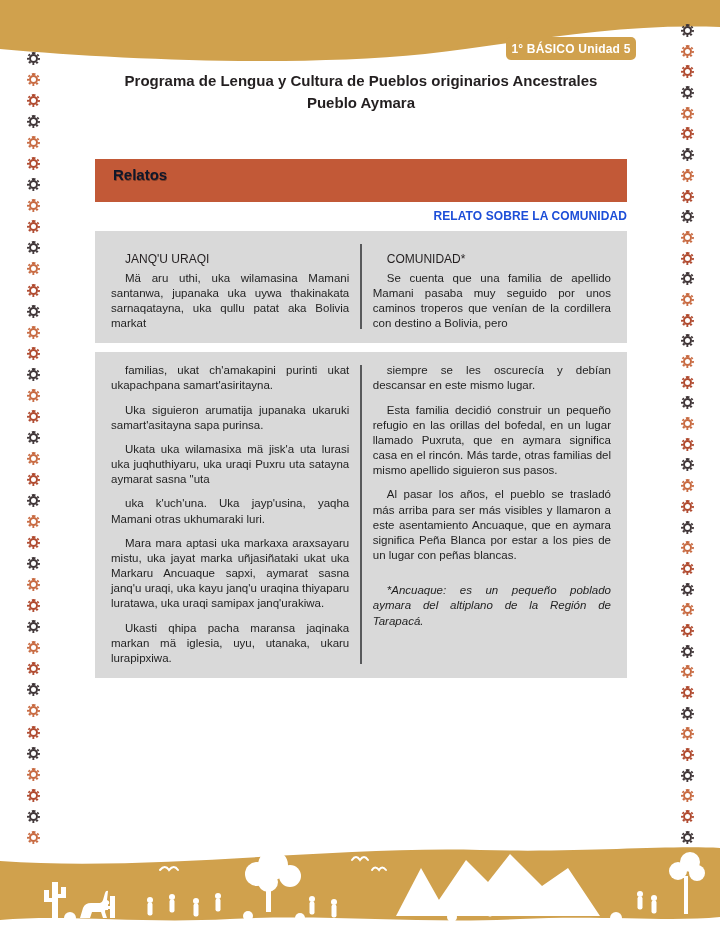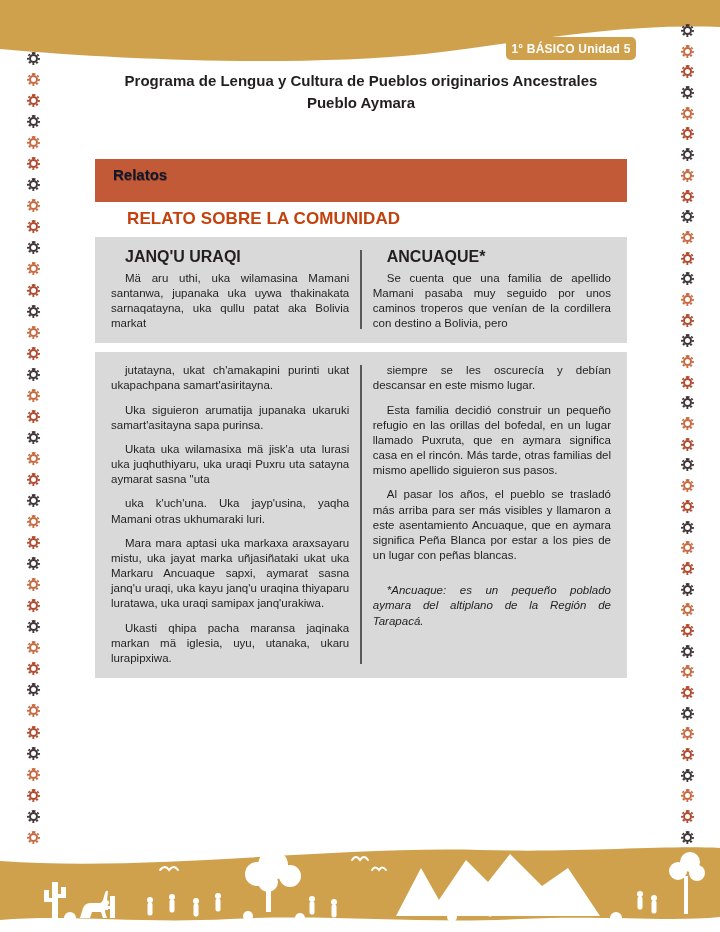--- a/index.html
+++ b/index.html
@@ -37,30 +37,30 @@
     box-sizing:border-box;padding:7px 0 0 18px;
   }
   .relatos-bar .bar-label{
     font-size:15px;font-weight:bold;color:#0f172a;
     text-shadow:0.5px 0.5px 0 rgba(0,0,0,0.35);
   }
   .intro{
     margin:33px 4px 0 4px;text-align:center;font-size:12px;line-height:1.42;color:#1a1a1a;
   }
   .subheading{
-    margin:7px 0 0 32px;font-size:17px;font-weight:bold;color:#c2410c;letter-spacing:.1px;
+    margin:7px 0 0 32px;font-size:12px;font-weight:bold;color:#1d4ed8;letter-spacing:.1px;text-align:right;
   }
   .story-box{
     background:#d9d9d9;margin-top:8px;box-sizing:border-box;
     padding:11px 16px 12px 16px;display:flex;align-items:stretch;
   }
   .story-box + .story-box{margin-top:9px;}
   .col{flex:1 1 0;min-width:0;}
   .col-divider{width:1.5px;background:#58595b;margin:2px 11px 2px 11px;flex:0 0 auto;}
-  .col-title{font-size:16px;font-weight:bold;margin:0 0 5px 14px;}
+  .col-title{font-size:12px;font-weight:normal;margin:10px 0 5px 14px;}
   .col p{
     margin:0 0 9px 0;font-size:11.5px;line-height:1.32;text-align:justify;
     text-indent:14px;color:#1f1f1f;
   }
   .col p:last-child{margin-bottom:0;}
   .footnote{
     font-style:italic;margin-top:20px !important;font-size:11px;line-height:1.35;
   }
   
   #footer-illustration{position:absolute;left:0;bottom:0;width:720px;height:88px;}
@@ -173,28 +173,28 @@
 
   <div class="subheading">RELATO SOBRE LA COMUNIDAD</div>
 
   <div class="story-box">
     <div class="col">
       <div class="col-title">JANQ'U URAQI</div>
       <p>Mä aru uthi, uka wilamasina Mamani santanwa, jupanaka uka uywa thakinakata sarnaqatayna, uka qullu patat aka Bolivia markat</p>
     </div>
     <div class="col-divider"></div>
     <div class="col">
-      <div class="col-title">ANCUAQUE*</div>
+      <div class="col-title">COMUNIDAD*</div>
       <p>Se cuenta que una familia de apellido Mamani pasaba muy seguido por unos caminos troperos que venían de la cordillera con destino a Bolivia, pero</p>
     </div>
   </div>
 
   <div class="story-box">
     <div class="col">
-      <p>jutatayna, ukat ch'amakapini purinti ukat ukapachpana samart'asiritayna.</p>
+      <p>familias, ukat ch'amakapini purinti ukat ukapachpana samart'asiritayna.</p>
       <p>Uka siguieron arumatija jupanaka ukaruki samart'asitayna sapa purinsa.</p>
       <p>Ukata uka wilamasixa mä jisk'a uta lurasi uka juqhuthiyaru, uka uraqi Puxru uta satayna aymarat sasna "uta</p>
       <p>uka k'uch'una. Uka jayp'usina, yaqha Mamani otras ukhumaraki luri.</p>
       <p>Mara mara aptasi uka markaxa araxsayaru mistu, uka jayat marka uñjasiñataki ukat uka Markaru Ancuaque sapxi, aymarat sasna janq'u uraqi, uka kayu janq'u uraqina thiyaparu luratawa, uka uraqi samipax janq'urakiwa.</p>
       <p>Ukasti qhipa pacha maransa jaqinaka markan mä iglesia, uyu, utanaka, ukaru lurapipxiwa.</p>
     </div>
     <div class="col-divider"></div>
     <div class="col">
       <p>siempre se les oscurecía y debían descansar en este mismo lugar.</p>
       <p>Esta familia decidió construir un pequeño refugio en las orillas del bofedal, en un lugar llamado Puxruta, que en aymara significa casa en el rincón. Más tarde, otras familias del mismo apellido siguieron sus pasos.</p>

